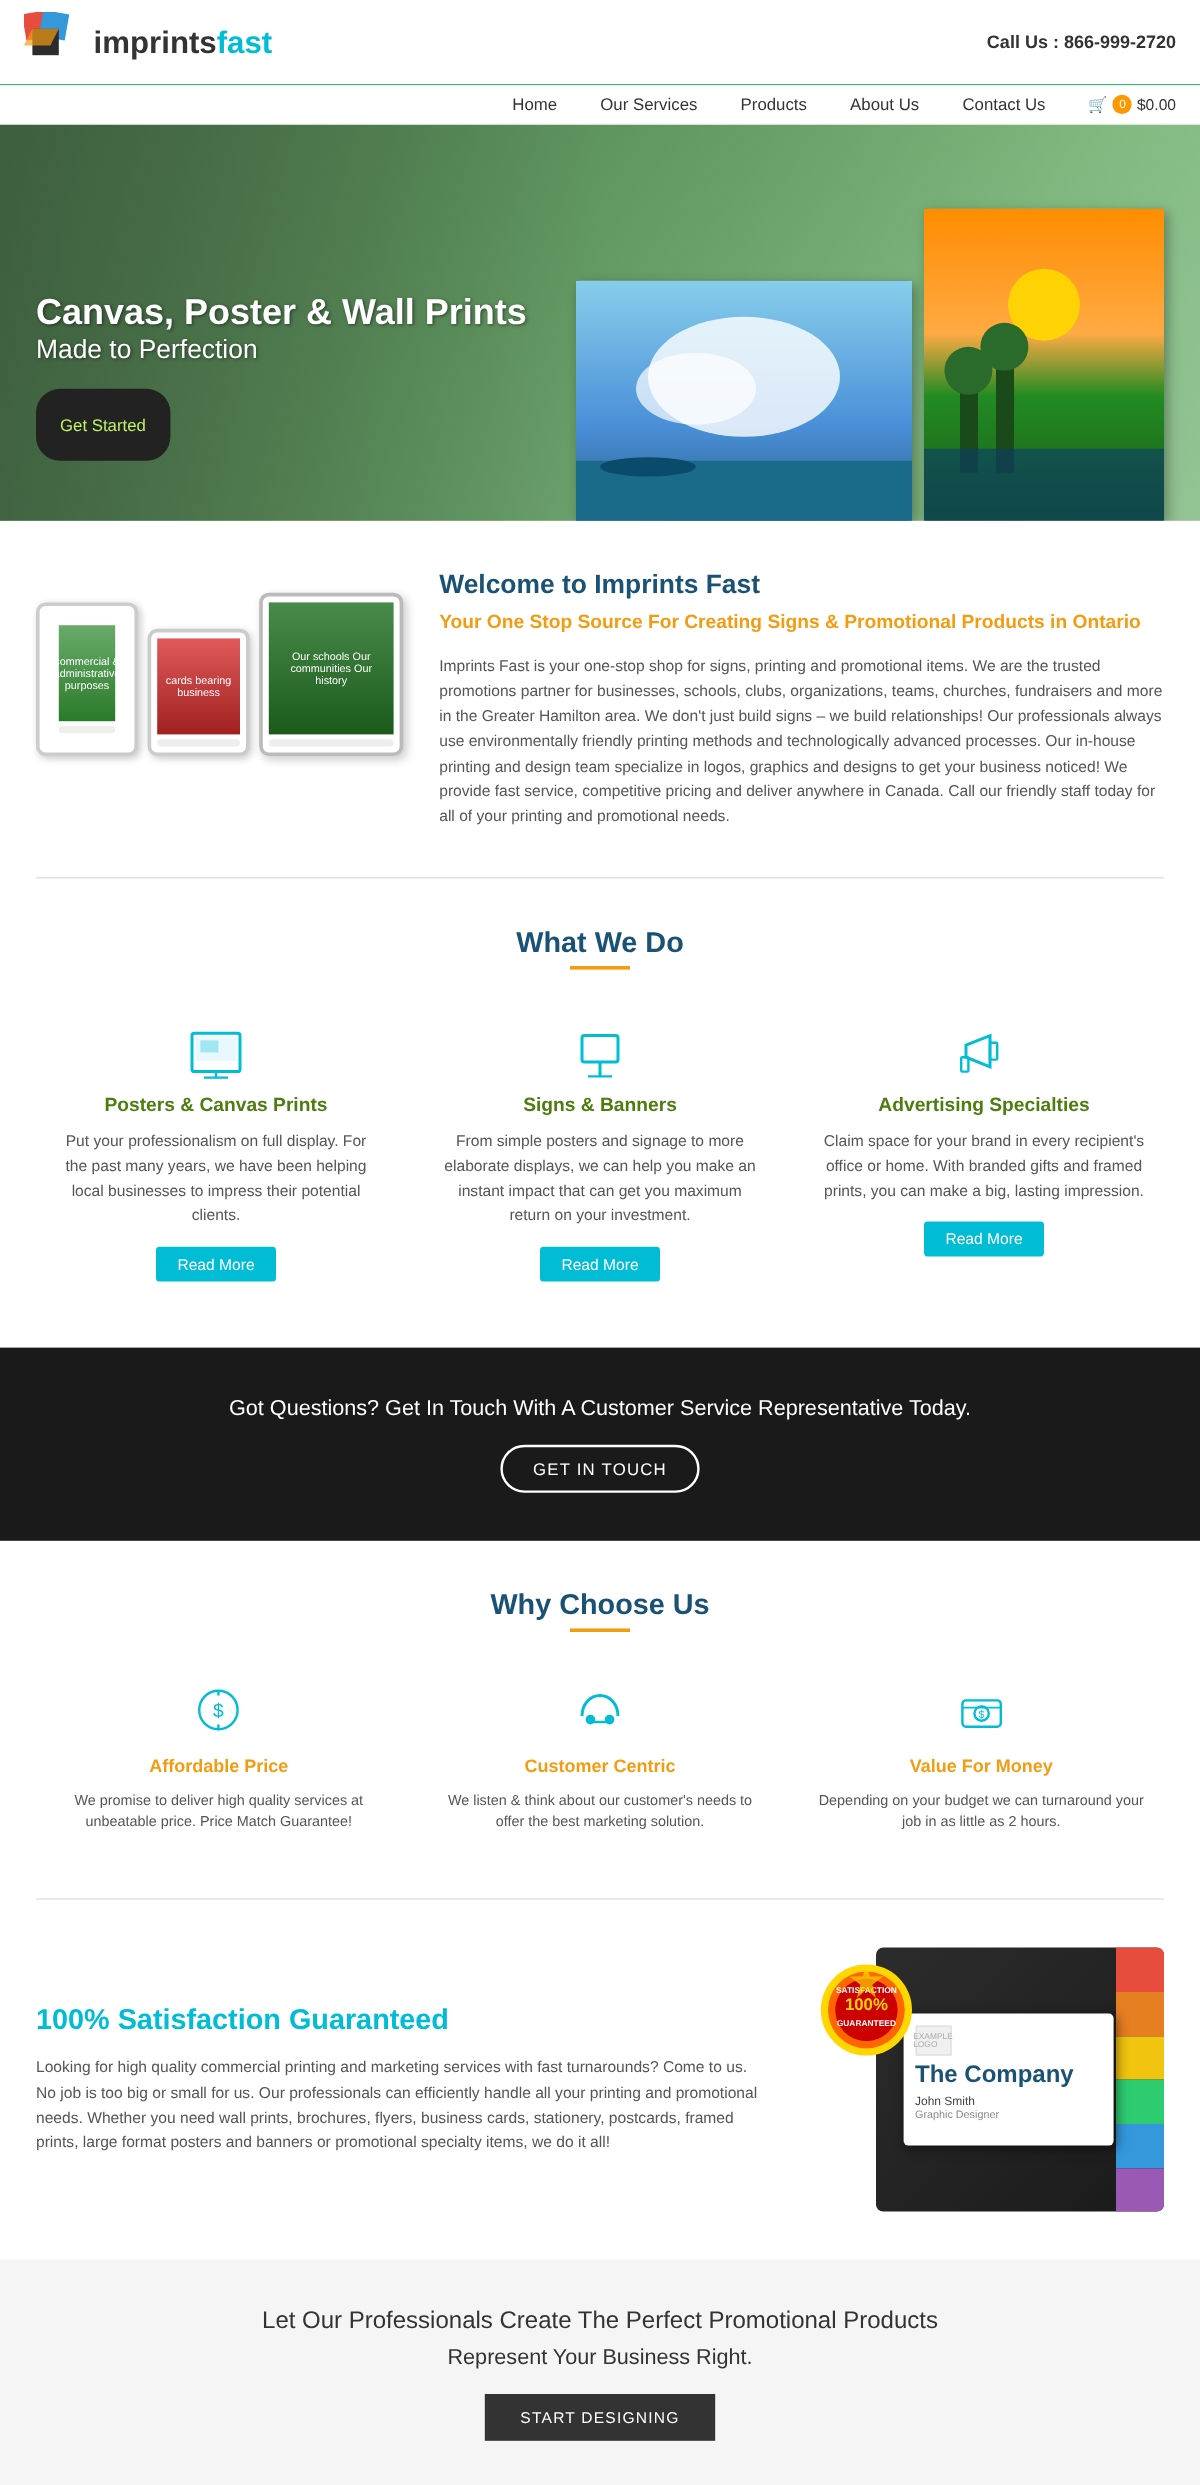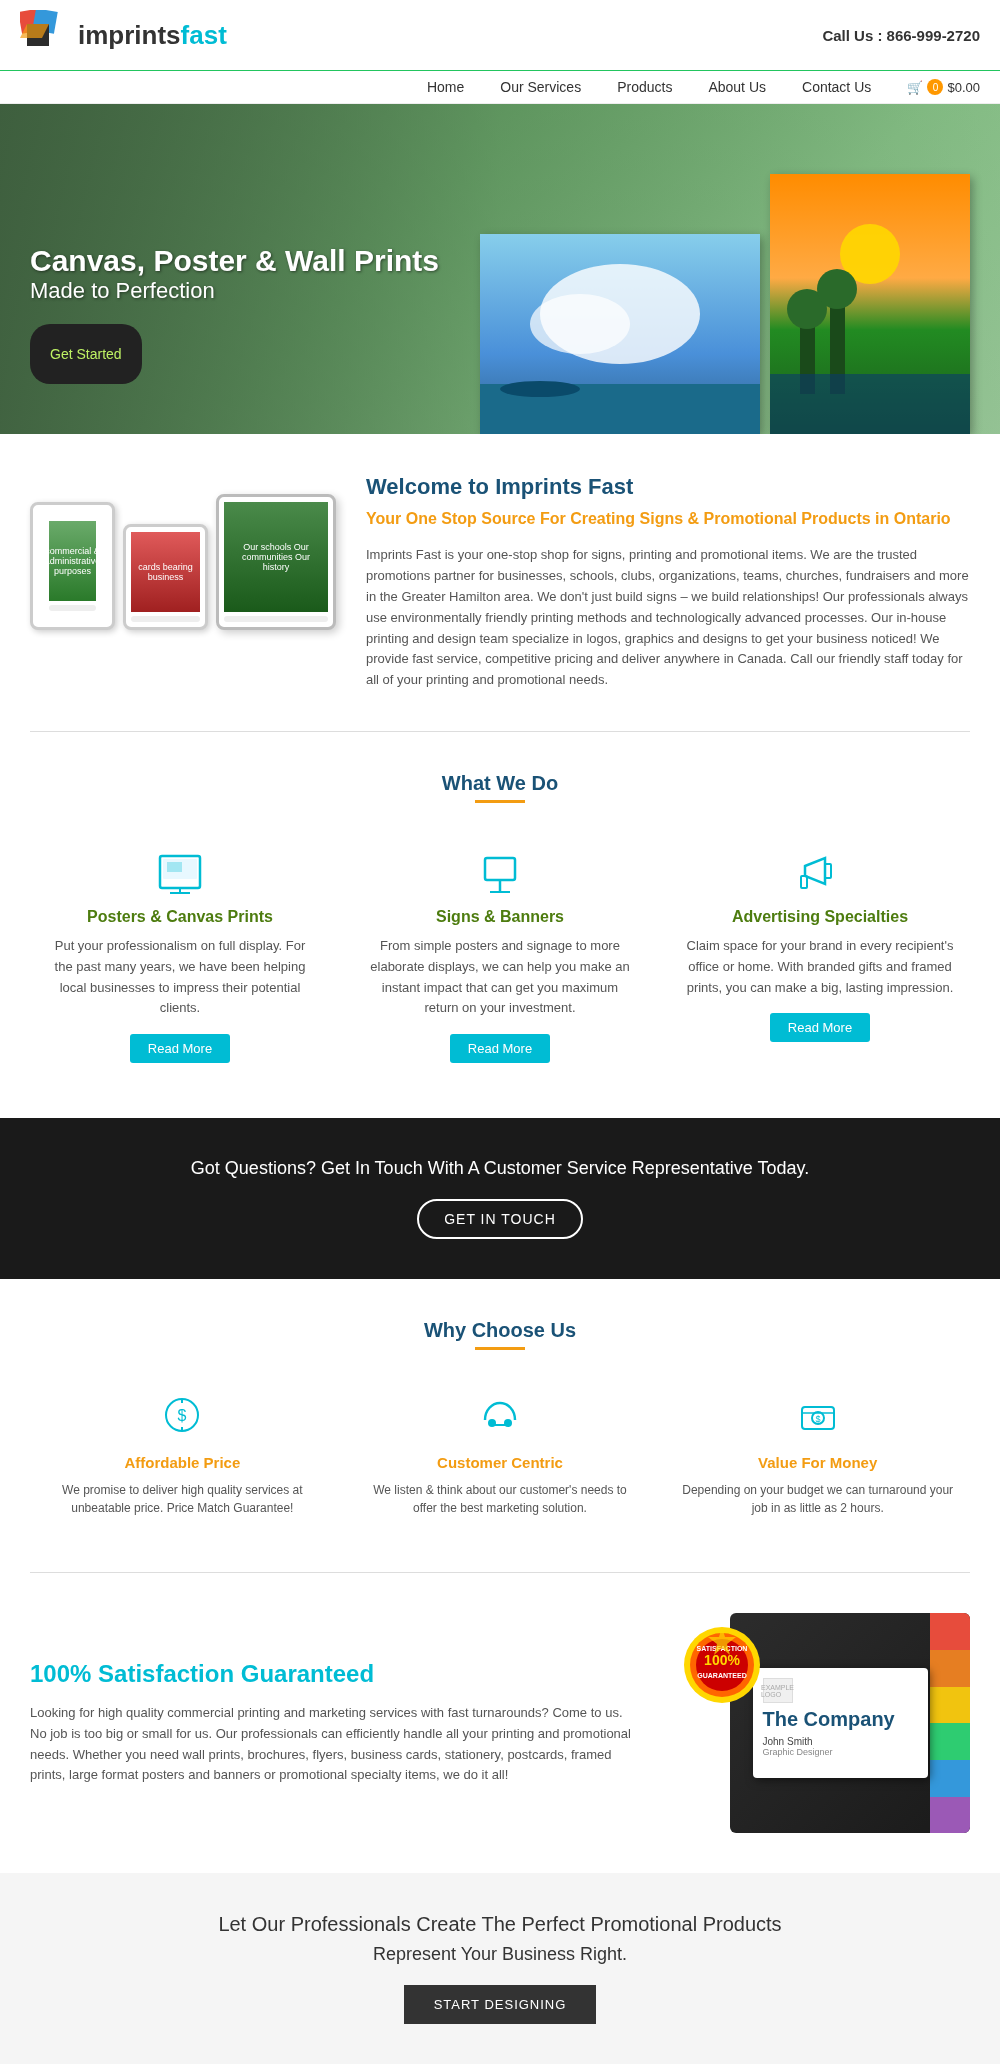--- a/index.html
+++ b/index.html
@@ -34,21 +34,21 @@
     
     .welcome-section { display: flex; gap: 30px; padding: 40px 30px; align-items: flex-start; }
     .welcome-images { flex: 0 0 300px; display: flex; gap: 8px; align-items: flex-end; }
     .welcome-text { flex: 1; }
     .welcome-title { color: #1a5276; font-size: 22px; font-weight: bold; margin-bottom: 8px; }
     .welcome-subtitle { color: #f39c12; font-size: 16px; font-weight: bold; margin-bottom: 15px; line-height: 1.4; }
     .welcome-body { color: #555; font-size: 13px; line-height: 1.6; }
 
     
     .what-we-do { padding: 40px 30px; text-align: center; }
-    .section-title { font-size: 20px; color: #1a5276; font-weight: bold; margin-bottom: 5px; }
+    .section-title { font-size: 24px; color: #1a5276; font-weight: bold; margin-bottom: 5px; }
     .section-underline { width: 50px; height: 3px; background: #f39c12; margin: 5px auto 30px; }
     .services-grid { display: flex; gap: 20px; justify-content: center; }
     .service-item { flex: 1; text-align: center; padding: 15px; }
     .service-icon { width: 50px; height: 50px; margin: 0 auto 10px; color: #00bcd4; font-size: 36px; }
     .service-title { color: #4d7c0f; font-size: 16px; font-weight: bold; margin-bottom: 10px; }
     .service-desc { color: #555; font-size: 13px; line-height: 1.6; margin-bottom: 15px; }
     .read-more-btn { background: #00bcd4; color: #fff; border: none; padding: 7px 18px; border-radius: 3px; cursor: pointer; font-size: 13px; }
 
     
     .cta-banner { background: #1a1a1a; color: #fff; text-align: center; padding: 40px 20px; }

